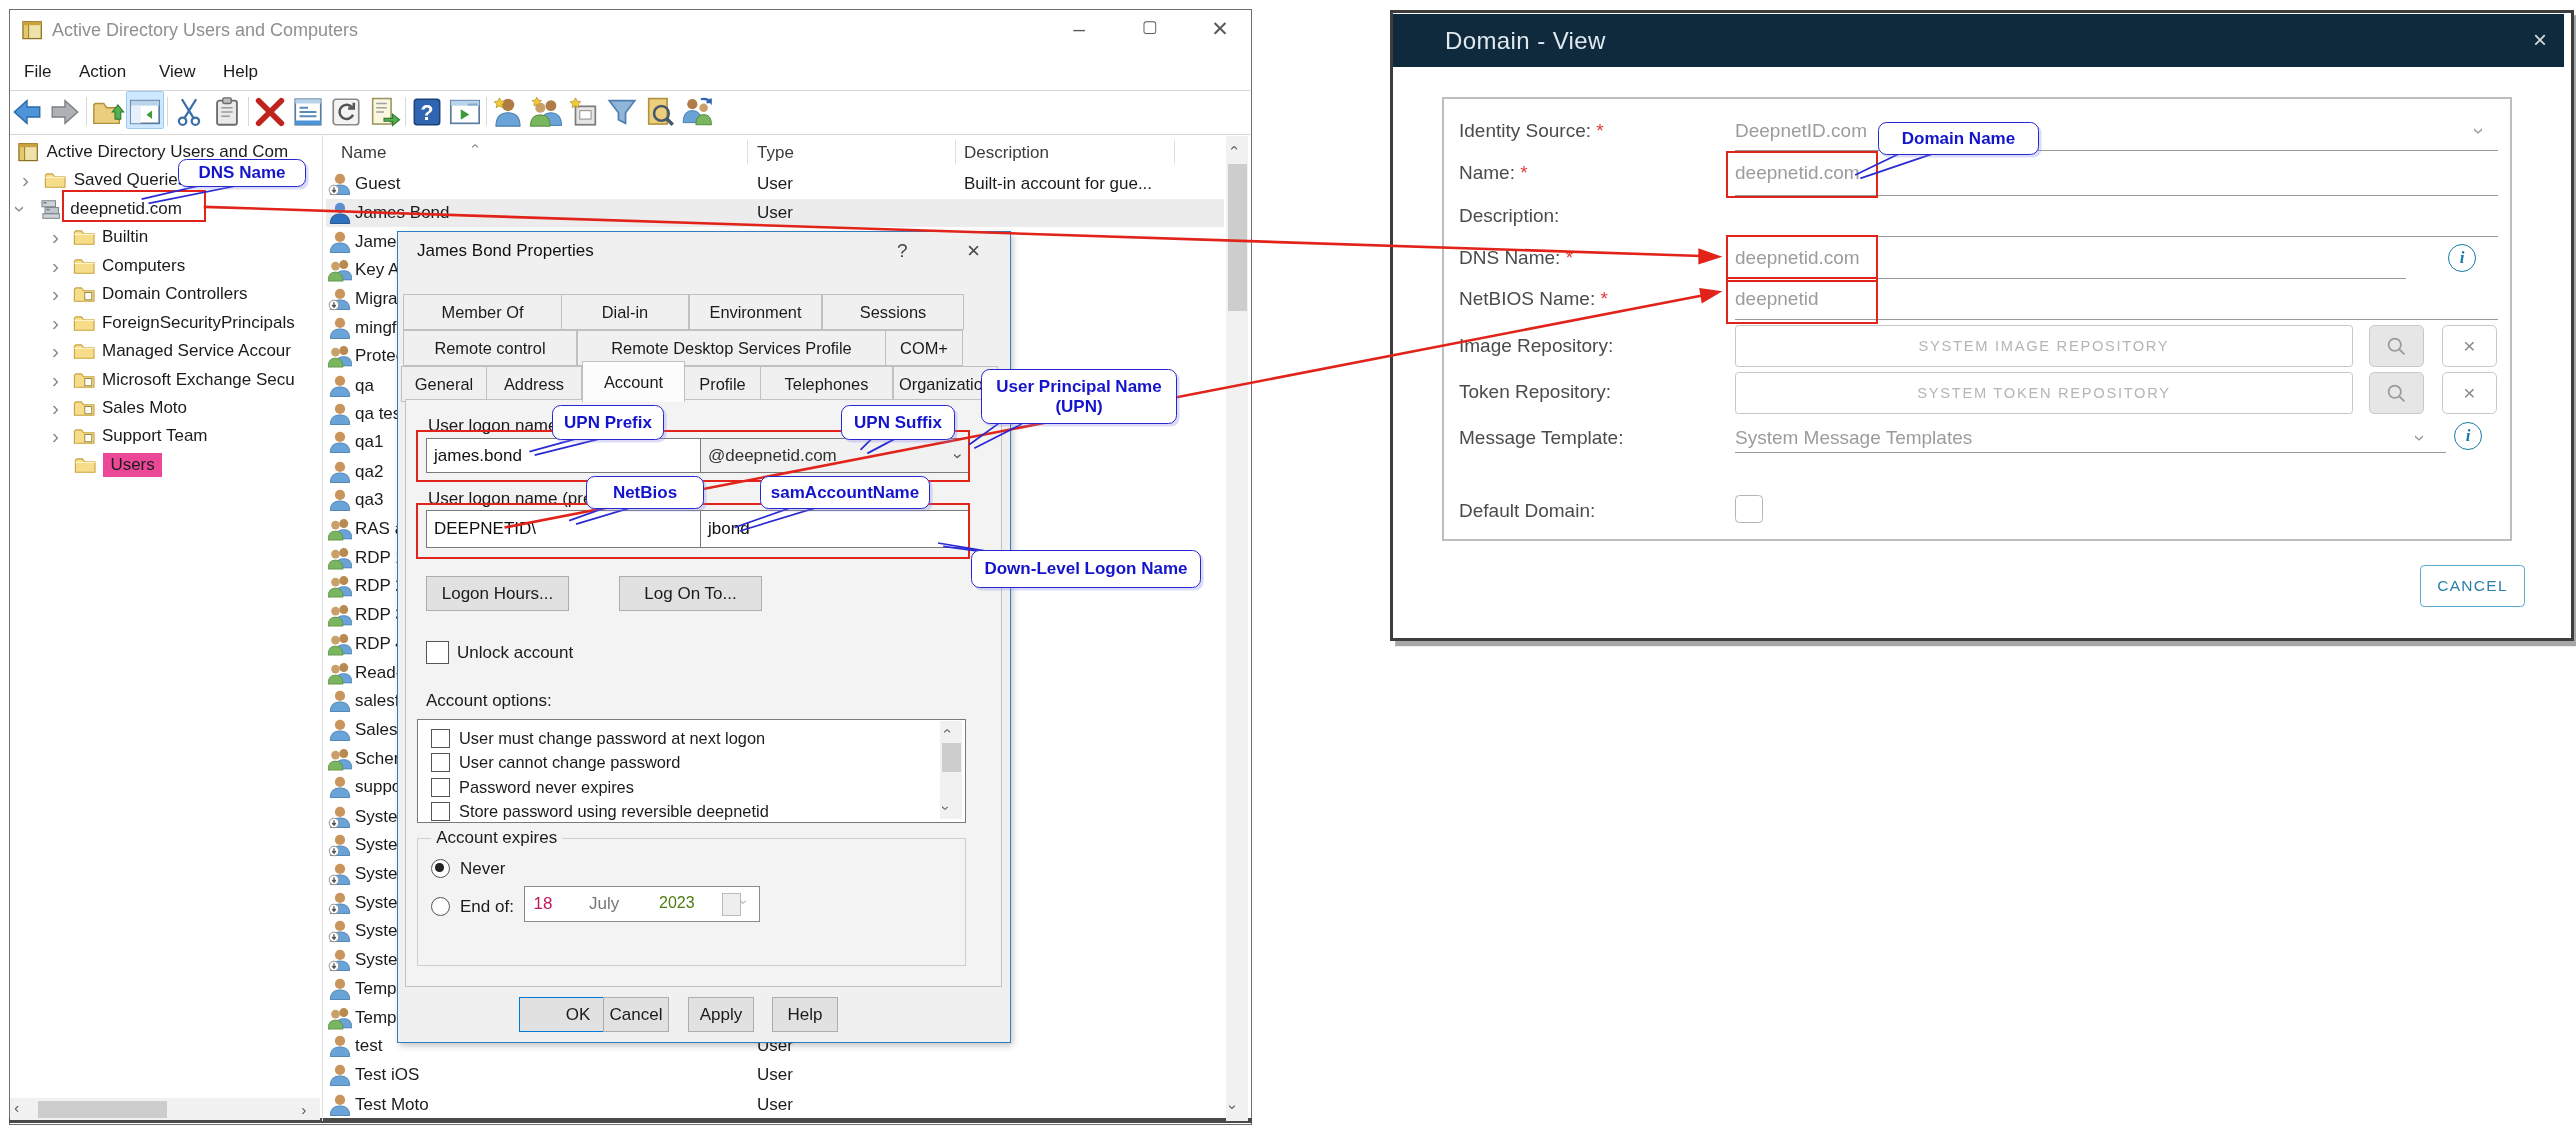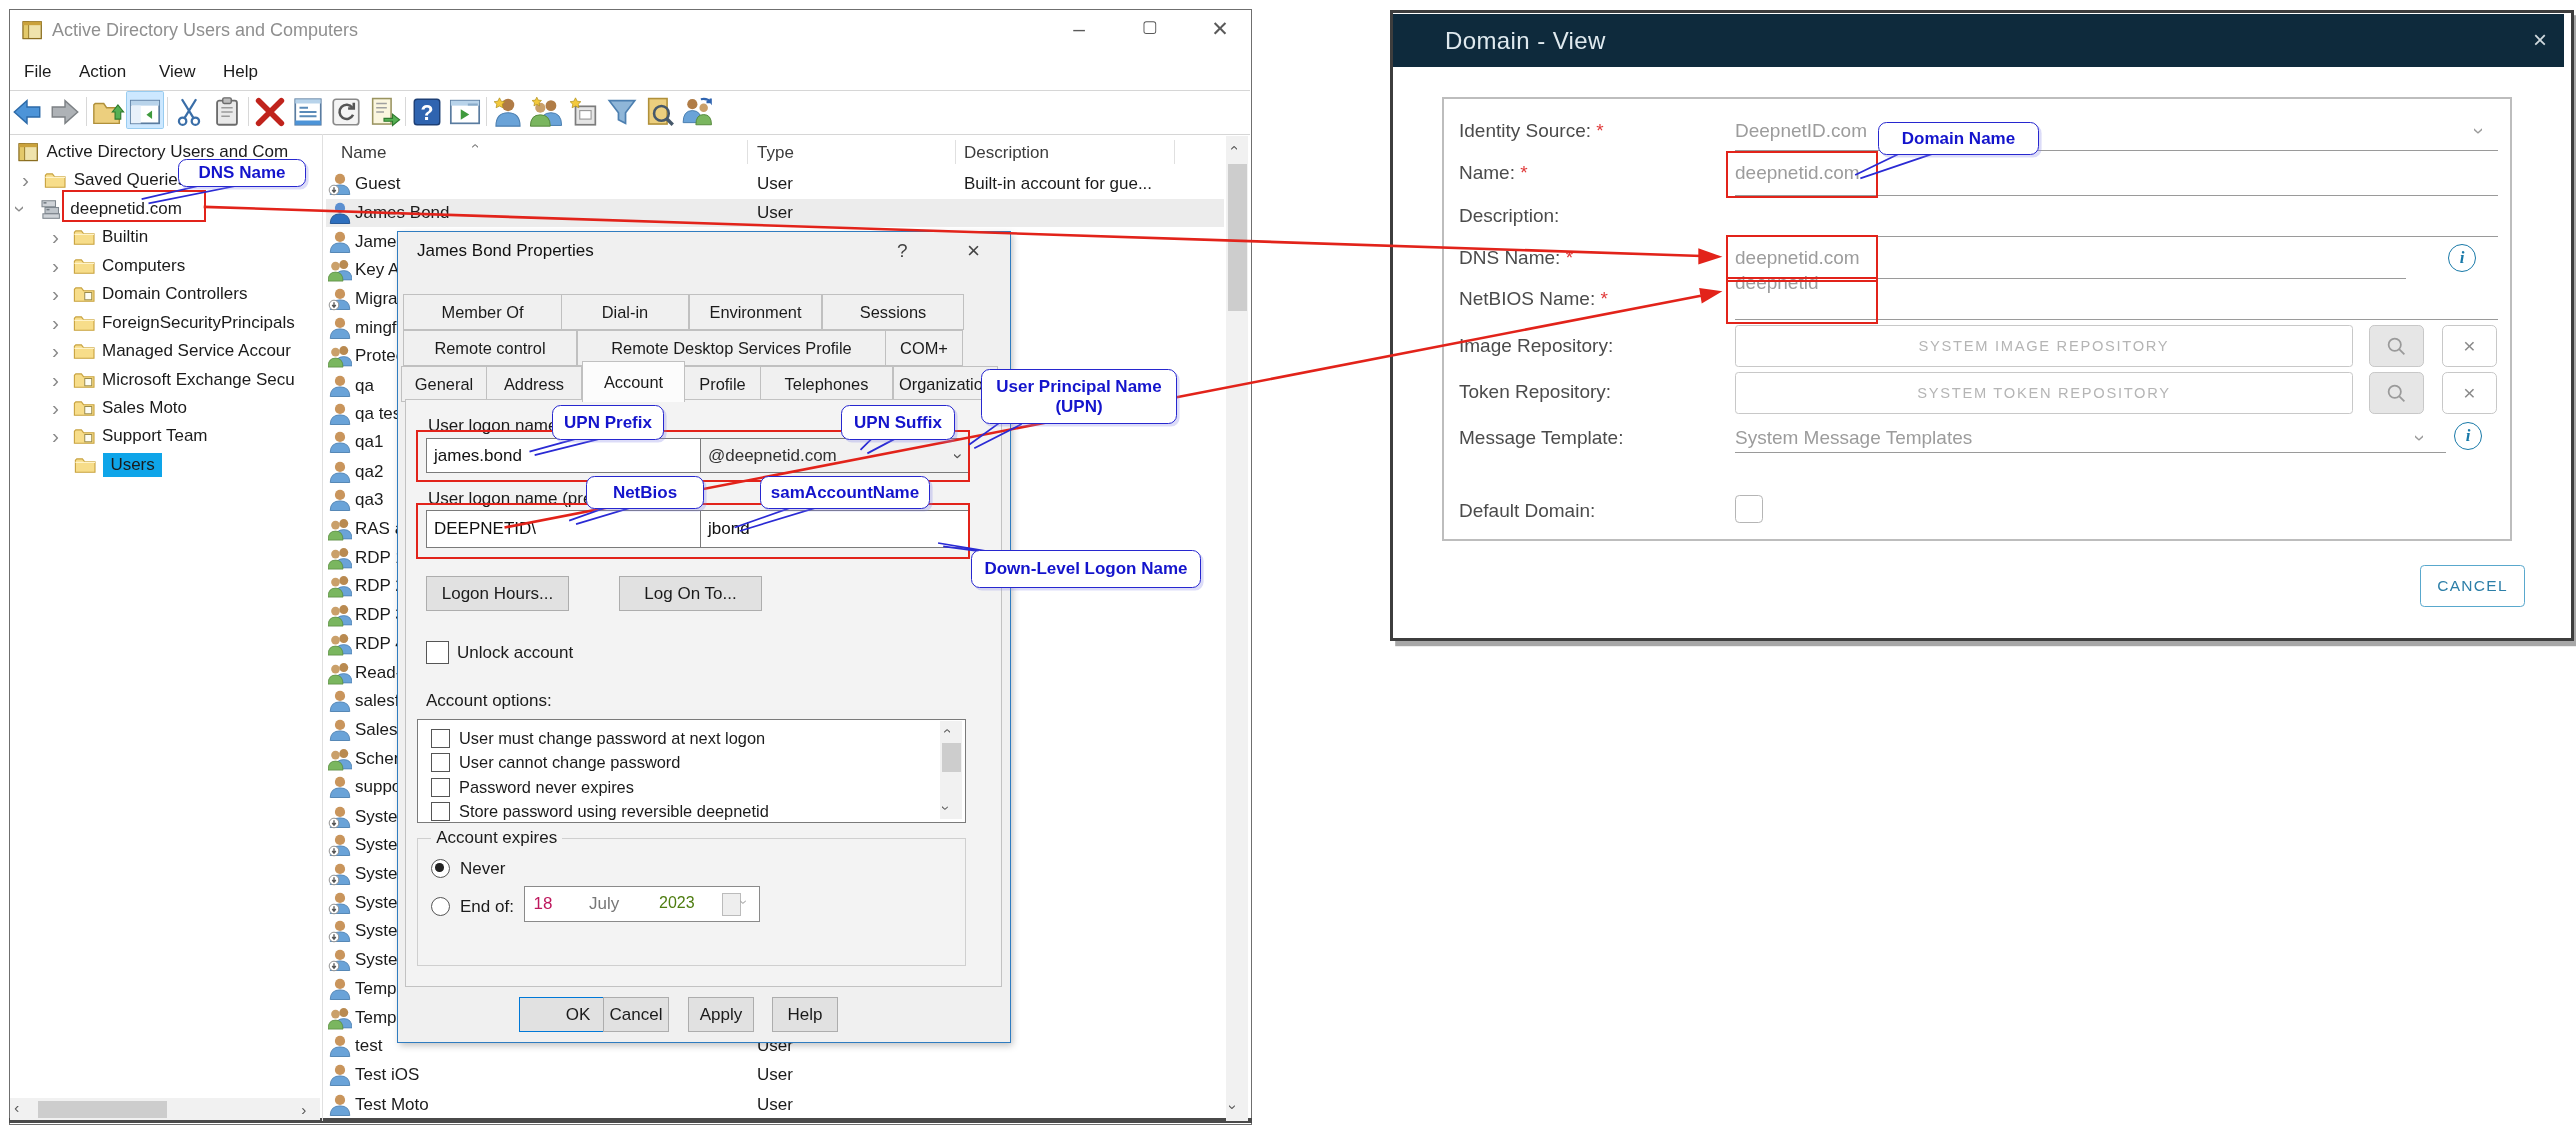--- a/index.html
+++ b/index.html
@@ -17,21 +17,21 @@
   .tb-ico{width:34px;height:34px;display:flex;align-items:center;justify-content:center;}
   .tb-hl{background:#cde8ff;border:0.9px solid #98ccf0;border-radius:1.7px;}
   .hline{background:#d6d6d6;height:0.9px;}
   .vline{background:#e0e0e0;width:0.9px;}
   
   .tnode{height:28px;display:flex;align-items:center;font-size:17px;color:#1b1b1b;}
   .chev{font-size:21px;color:#8a8a8a;display:inline-block;width:17px;text-align:center;}
   .chev-open{transform:rotate(90deg);}
   .chev-right{transform:rotate(0deg);}
   .t-label{margin-left:7px;white-space:nowrap;}
-  .sel-gray{background:#0ea5e9;}
+  .sel-gray{background:#ec4899;}
   
   .hdr{font-size:17px;color:#3c3c3c;}
   .lrow{height:28.4px;display:flex;align-items:center;font-size:17px;color:#1b1b1b;}
   .lrow .nm{position:absolute;left:29px;white-space:nowrap;}
   .lrow .tp{position:absolute;left:431px;}
   .lrow .dc{position:absolute;left:638px;white-space:nowrap;}
   .rowsel{background:#ececec;}
   
   .sb{background:#f1f1f1;}
   .sb-thumb{background:#cdcdcd;}
@@ -761,21 +761,21 @@
 <div class="a z20 p-under" style="left:1735px;top:236px;width:763px"></div>
 
 <div class="a z20 p-label" style="left:1459px;top:247px">
   <span>DNS Name:</span> <span class="req">*</span></div>
 <div class="a z20 p-value" style="left:1735px;top:247px">deepnetid.com</div>
 <div class="a z20 p-under" style="left:1735px;top:278px;width:671px"></div>
 <div class="a z20 info" style="left:2448px;top:244px">i</div>
 
 <div class="a z20 p-label" style="left:1459px;top:288px">
   <span>NetBIOS Name:</span> <span class="req">*</span></div>
-<div class="a z20 p-value" style="left:1735px;top:272px">deepnetid</div>
+<div class="a z20 p-value" style="left:1735px;top:288px">deepnetid</div>
 <div class="a z20 p-under" style="left:1735px;top:319px;width:763px"></div>
 
 <div class="a z20 p-label" style="left:1459px;top:335px">Image Repository:</div>
 <div class="a z20 p-input" style="left:1735px;top:325px;width:616px;height:40px">
   <span class="p-place">SYSTEM IMAGE REPOSITORY</span>
   </div>
 <div class="a z20 sq-btn sq-gray" style="left:2369px;top:325px;width:53px;height:40px">
   <svg width="21" height="21" viewBox="0 0 24 24">
       <circle cx="10" cy="10" r="7" fill="none" stroke="#9a9a9a" stroke-width="2"></circle>
       <path d="M15 15 L21 21" stroke="#9a9a9a" stroke-width="2"></path>

